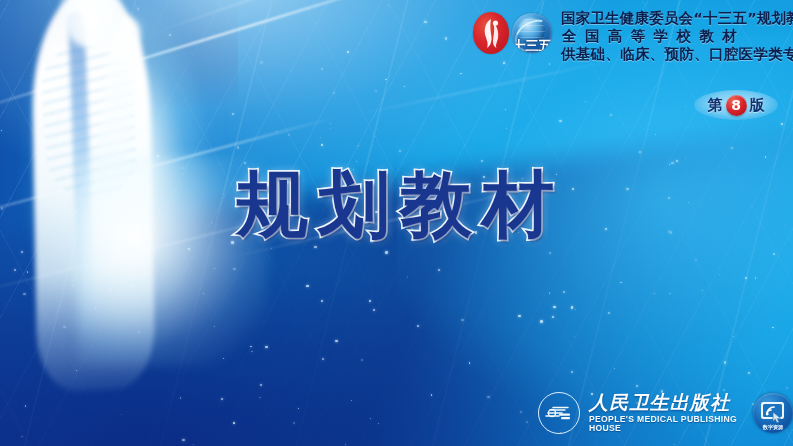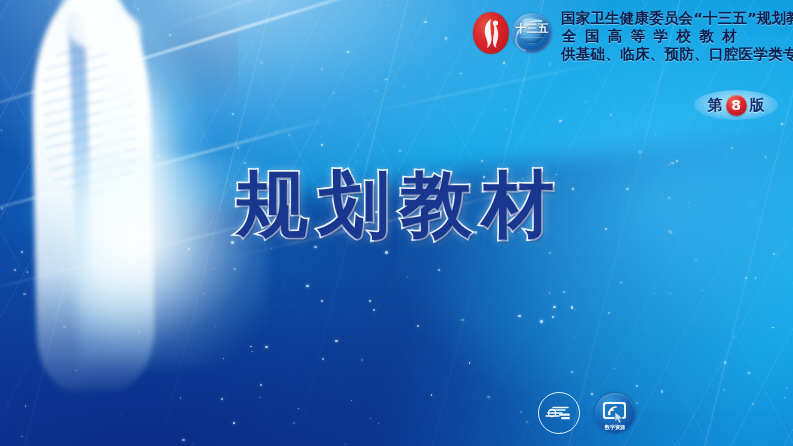--- a/index.html
+++ b/index.html
@@ -251,24 +251,24 @@
     position: absolute;
     left: 2px; top: 8px;
     width: 36px; height: 26px;
     border: 2px solid rgba(220,245,255,0.75);
     border-radius: 50%;
     border-color: rgba(220,245,255,0.8) transparent transparent rgba(220,245,255,0.4);
     transform: rotate(-28deg);
   }
   .logo-globe .g-text {
     position: absolute;
-    left: 0; bottom: 20px;
+    left: 0; bottom: 3px;
     width: 100%;
     text-align: center;
-    font-size: 11px;
+    font-size: 13px;
     line-height: 8px;
     font-weight: 700;
     color: #fdfdfd;
     letter-spacing: 0px;
     text-shadow: 0 0 2px rgba(0,40,90,0.9);
     font-family: "DejaVu Sans", "Liberation Sans", sans-serif;
   }
   .header-text {
     margin-left: 9px;
     padding-top: 1px;
@@ -669,20 +669,24 @@
           <path d="M11 17 H26"></path>
           <path d="M14 14.5 H29"></path>
         </g>
         <g fill="#f0faff">
           <rect x="20" y="20.5" width="11" height="2.2" rx="1"></rect>
           <rect x="22" y="24" width="9" height="2.2" rx="1"></rect>
         </g>
         <circle cx="13" cy="20" r="3.6" fill="none" stroke="#f0faff" stroke-width="1.4"></circle>
       </svg>
     </div>
+    <div class="pub-names">
+      <div class="pub-cn">人民卫生出版社</div>
+      <div class="pub-en">PEOPLE'S MEDICAL PUBLISHING HOUSE</div>
+    </div>
     <div class="pub-badge">
       <svg viewBox="0 0 40 40" xmlns="http://www.w3.org/2000/svg">
         <rect x="8" y="9" width="23" height="17" rx="2.5" fill="#ffffff" opacity="0.92"></rect>
         <rect x="10" y="11" width="19" height="13" rx="1.5" fill="#1b74bf"></rect>
         <g stroke="#ffffff" stroke-width="1.7" fill="none" stroke-linecap="round">
           <path d="M14 21 A7 7 0 0 1 21 14"></path>
           <path d="M14 21 A4 4 0 0 1 18 17"></path>
         </g>
         <circle cx="14.2" cy="21" r="1.4" fill="#ffffff"></circle>
         <path d="M20 19 L20 28.5 L22.3 26.3 L24 30 L26 29 L24.4 25.5 L27.6 25.2 Z" fill="#cfe9fa" stroke="#2b6fa8" stroke-width="0.7"></path>

